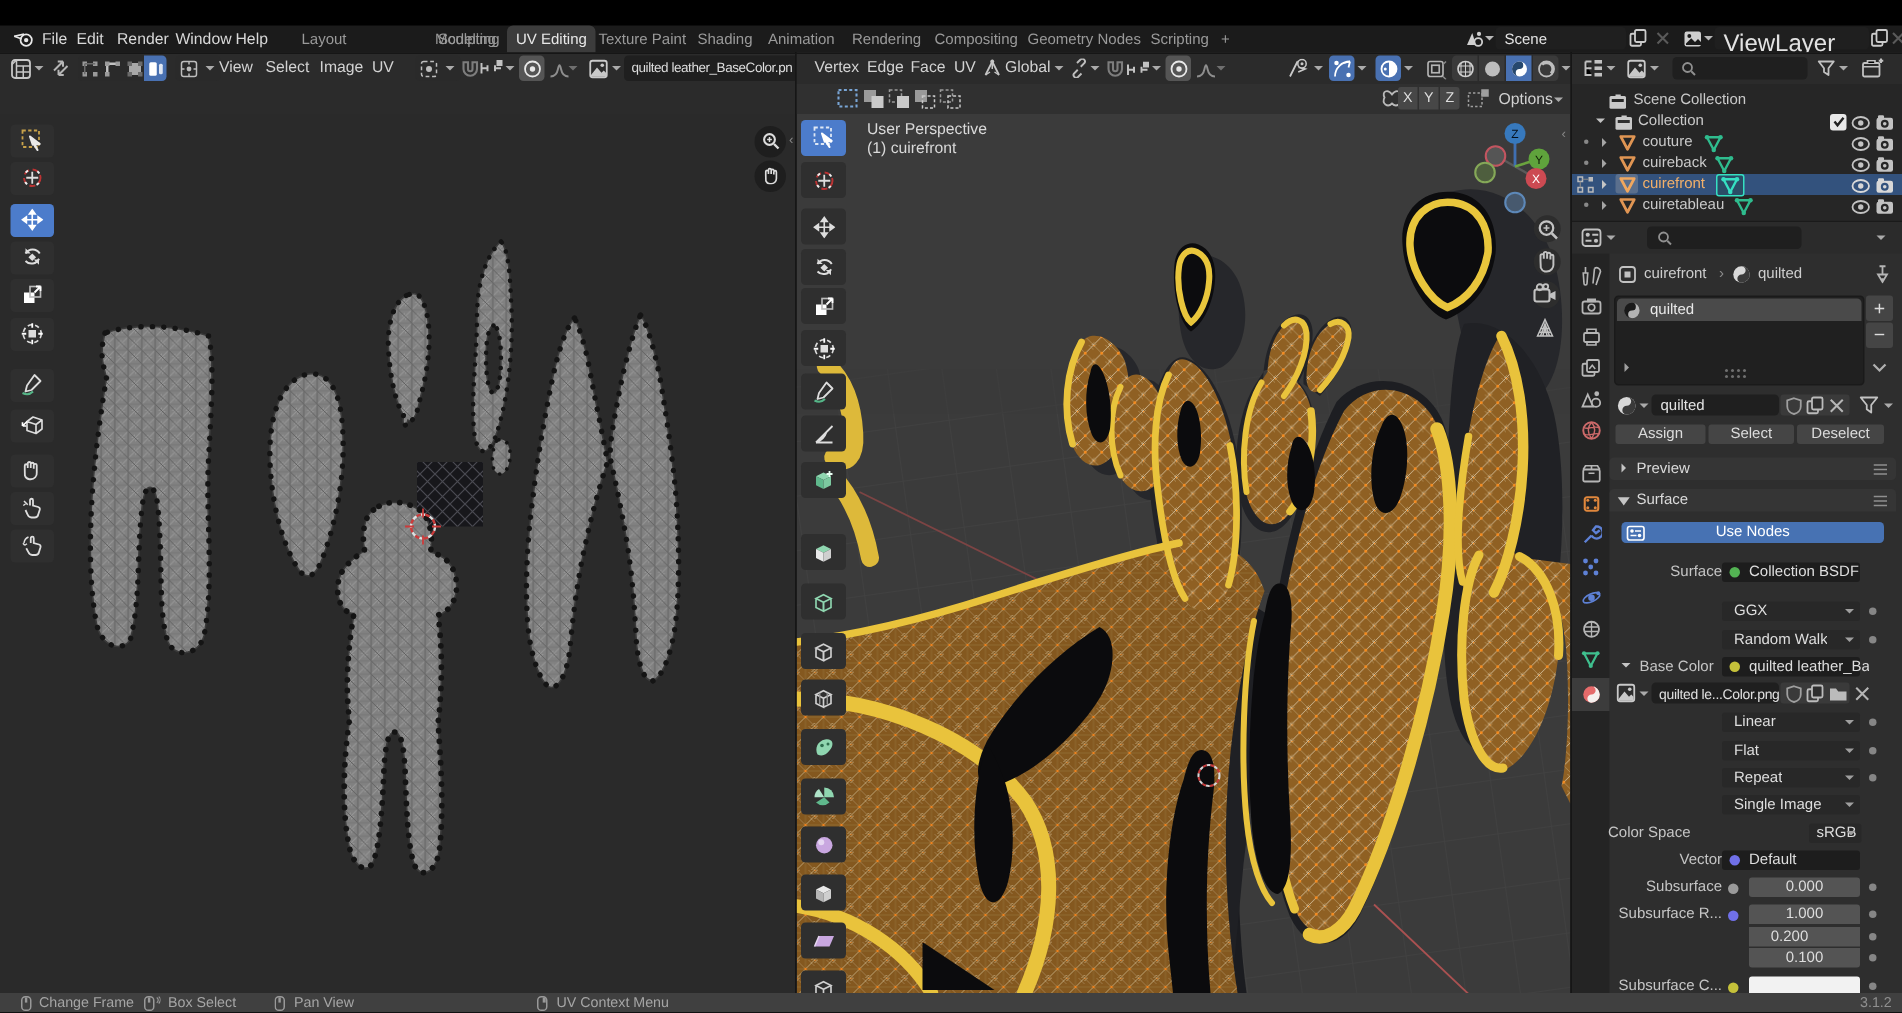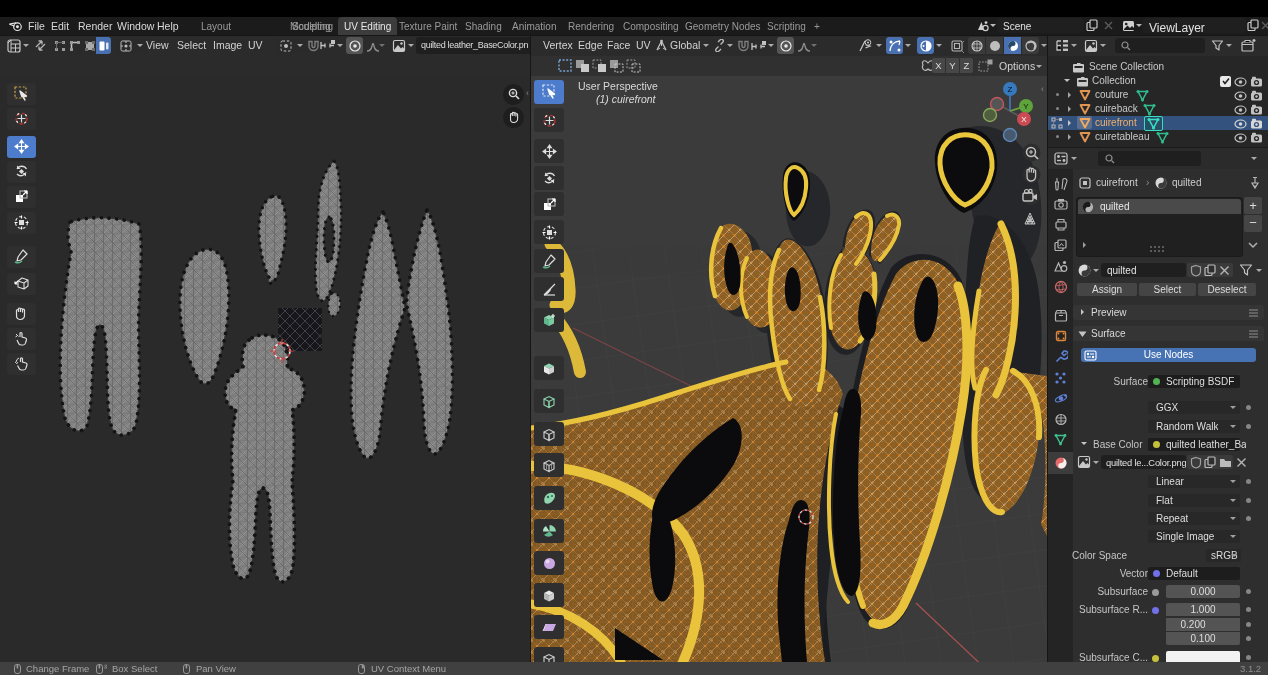--- a/index.html
+++ b/index.html
@@ -83,21 +83,21 @@
         <path d="M1 1 L8 8 M8 1 L1 8" stroke="#5a5a5a" stroke-width="1.4"></path>
       </svg>
 
     <svg class="abs" style="left:1122px;top:3px" width="13" height="12" viewBox="0 0 13 12">
       <rect x="1" y="1" width="11" height="10" rx="1.5" fill="#cfcfcf"></rect>
       <circle cx="4.2" cy="4" r="1.3" fill="#1b1b1b"></circle>
       <path d="M2 9 L5.5 5.5 L8 8 L10 6 L12 8 V10 H2 Z" fill="#1b1b1b"></path>
     </svg>
     <div class="abs" style="left:1136px;top:7px;width:0;height:0;border:3px solid transparent;border-top-color:#b9b9b9;"></div>
     <div class="abs ddark" style="left:1143px;top:1px;width:103px;height:15px;"></div>
-    <div class="abs" style="left:1149px;top:4px;color:#e3e3e3;font-size:12px;">ViewLayer</div>
+    <div class="abs" style="left:1149px;top:4px;color:#e3e3e3;font-size:16px;">ViewLayer</div>
     <svg class="abs" style="left:1247px;top:2px" width="13" height="13" viewBox="0 0 13 13">
         <rect x="1" y="3.5" width="7" height="8" rx="1" fill="none" stroke="#cbcbcb" stroke-width="1.2"></rect>
         <rect x="4" y="1" width="7" height="8" rx="1" fill="#1b1b1b" stroke="#cbcbcb" stroke-width="1.2"></rect>
       </svg>
     <svg class="abs" style="left:1261px;top:4px" width="9" height="9" viewBox="0 0 9 9">
         <path d="M1 1 L8 8 M8 1 L1 8" stroke="#5a5a5a" stroke-width="1.4"></path>
       </svg>
   </div>
 
   <div class="abs" id="uv-editor" style="left:0;top:35px;width:530px;height:627px;background:#2b2b2b;">
@@ -610,21 +610,21 @@
           </g>
           <g transform="translate(491,134)">
             <path d="M3 14 L8 3 L13 14 Z M5 14 L8 6 L11 14 M6.5 14 L8 9 L9.5 14" fill="none" stroke="#c2c2c2" stroke-width="1"></path>
             <path d="M4 11.5 h8 M5 9 h6" stroke="#c2c2c2" stroke-width="1"></path>
           </g>
         </g>
 
         <text x="510" y="16" font-size="9" fill="#888" font-family="Liberation Sans">‹</text>
       </svg>
       <div class="abs" style="left:47px;top:4px;color:#d9d9d9;font-size:10.5px;">User Perspective</div>
-      <div class="abs" style="left:65px;top:17px;color:#d9d9d9;font-size:10.5px;font-style:italic;">(1) cuirefront</div>
+      <div class="abs" style="left:47px;top:17px;color:#d9d9d9;font-size:10.5px;">(1) cuirefront</div>
       <div id="vptools">
         <div class="tbtn blue" style="left:3px;top:4px;width:30px;height:24px;">
             <svg style="left:8px;top:4px" width="15" height="16" viewBox="0 0 15 16">
               <rect x="1" y="1" width="11" height="11" fill="none" stroke="#dfe8f5" stroke-width="1.2" stroke-dasharray="2.2 1.6"></rect>
               <path d="M6 5 L11 14 L8.7 10.5 L12.5 10 Z M6 5 L8 11" fill="#fff" stroke="#fff" stroke-width="1.4" stroke-linejoin="round"></path>
             </svg>
           </div>
         <div class="tbtn" style="left:3px;top:32px;width:30px;height:24px;">
             <svg style="left:8px;top:5px" width="15" height="15" viewBox="0 0 15 15">
               <circle cx="7.5" cy="7.5" r="5.5" fill="none" stroke="#b33" stroke-width="1.3" stroke-dasharray="4 2.5"></circle>
@@ -1104,21 +1104,21 @@
               <circle cx="4" cy="4" r="1.2" fill="#fff"></circle>
               <path d="M6 4 h4 M3 7 h4" stroke="#fff" stroke-width="1.1"></path>
               <circle cx="9" cy="7" r="1.2" fill="#fff"></circle>
             </svg>
           <div class="abs" style="left:0;top:1px;width:175px;text-align:center;color:#fff;">Use Nodes</div>
         </div>
 
         <div class="plab" style="left:6px;top:207px;">Surface</div>
         <div class="pfield" style="top:206px;">
             <span class="cdot" style="left:5px;top:3px;background:#53b353;"></span>
-            <span class="tx">Scripting BSDF</span>
+            <span class="tx">Collection BSDF</span>
           </div>
 
         <div class="pfield dd" style="top:232px;">
             <span class="tx" style="left:8px;">GGX</span>
             <span class="ar"></span>
           </div>
         <div class="pdot" style="top:236px;"></div>
 
         <div class="pfield dd" style="top:251px;">
             <span class="tx" style="left:8px;">Random Walk</span>

